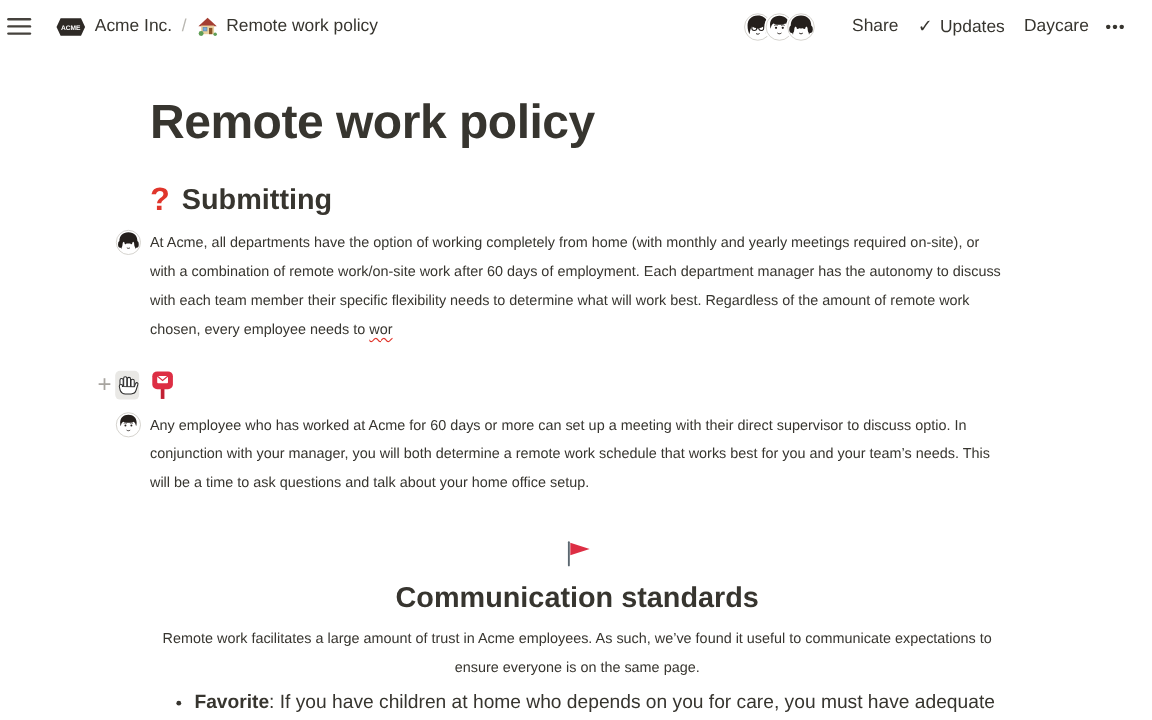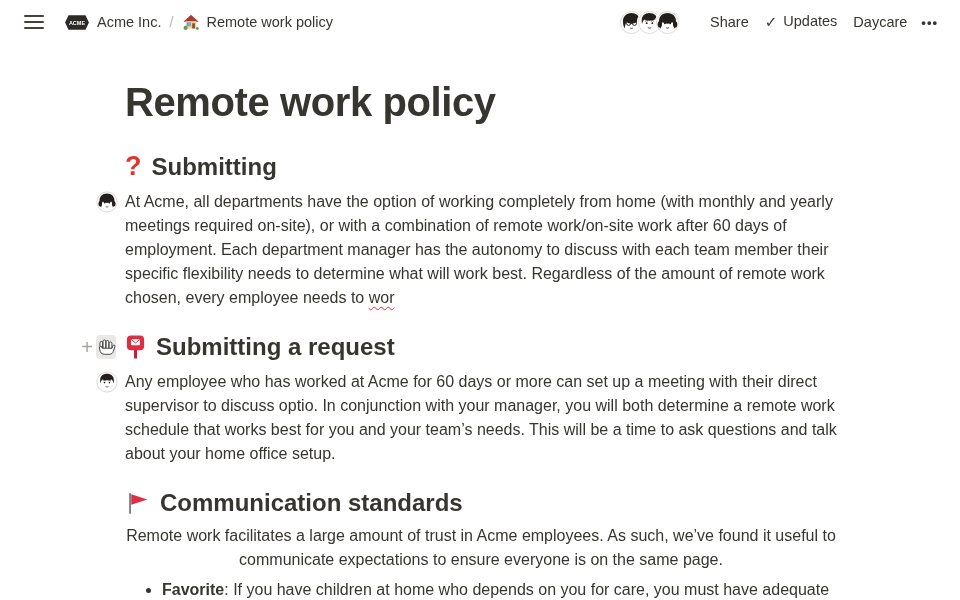--- a/index.html
+++ b/index.html
@@ -1,49 +1,49 @@
 <!DOCTYPE html>
 <html><head>
 <meta charset="utf-8">
 <style>
   * { margin:0; padding:0; box-sizing:border-box; }
   html,body { width:960px; height:600px; overflow:hidden; background:#ffffff;
     font-family:"Liberation Sans","DejaVu Sans",sans-serif; color:#37352f; }
 
   
   .topbar { height:44px; display:flex; align-items:center; justify-content:space-between;
-            padding:0 16px 0 24px; background:#fff; }
+            padding:0 16px 0 6px; background:#fff; }
   .topbar-left { display:flex; align-items:center; font-size:14.5px; }
   .hamburger { width:20px; height:14px; display:flex; flex-direction:column;
                justify-content:space-between; cursor:pointer; margin-right:14px; }
   .hamburger span { display:block; height:2px; background:#45423d; border-radius:1px; }
   .crumb { display:flex; align-items:center; gap:7px; padding:3px 6px; border-radius:4px; cursor:pointer; }
   .sep { color:#b9b7b1; margin:0 2px; }
   .topbar-right { display:flex; align-items:center; font-size:14.5px; }
   .avatar-stack { display:flex; align-items:center; margin-right:22px; }
   .avatar-stack .av { margin-left:-7px; border-radius:50%; background:#fff; }
   .avatar-stack .av:first-child { margin-left:0; }
-  .tb-btn { display:flex; align-items:flex-start; gap:6px; padding:4px 8px; border-radius:4px;
+  .tb-btn { display:flex; align-items:flex-end; gap:6px; padding:4px 8px; border-radius:4px;
             cursor:pointer; color:#37352f; background:none; border:none;
             font-size:14.5px; font-family:inherit; }
   .check { font-size:15px; color:#37352f; }
   .more { letter-spacing:1px; font-weight:700; font-size:13px; padding:4px 6px; }
 
   
   main { margin-left:125px; width:712px; }
   h1 { font-size:40px; line-height:48px; font-weight:700; letter-spacing:-0.4px;
        margin-top:34px; cursor:text; }
   .h2row { display:flex; align-items:center; gap:10px; font-size:24px; line-height:30px;
            font-weight:700; position:relative; cursor:text; }
   .h2-1 { margin-top:26px; }
   .h2-2 { margin-top:22px; }
-  .h2-3 { margin-top:22px; }
+  .h2-3 { margin-top:35px;flex-direction:column; }
   .qmark { color:#e0352b; font-weight:800; font-size:27px; line-height:27px;
            transform:translateY(-1px); }
-  p.block { font-size:16px; line-height:24px; margin-top:8px; position:relative; cursor:text; }
+  p.block { font-size:12px; line-height:24px; margin-top:8px; position:relative; cursor:text; }
   .block-avatar { position:absolute; left:-29px; top:1px; }
   .sq { text-decoration:underline; text-decoration-style:wavy;
         text-decoration-color:#e0352b; text-decoration-thickness:1px;
         text-underline-offset:3px; }
 
   
   .gutter { position:absolute; left:-46px; top:50%; transform:translateY(-50%);
             display:flex; align-items:center; gap:1px; }
   .plus { font-size:20px; line-height:20px; color:#a8a5a0; width:16px; text-align:center;
           cursor:pointer; font-weight:400; }
@@ -182,21 +182,20 @@
       </span>
     </span>
     <span style="display:flex;">
       <svg width="21" height="26" viewBox="0 0 22 26">
         <rect x="9.4" y="15" width="3.2" height="10" fill="#c22033"></rect>
         <rect x="2" y="1" width="18" height="15.5" rx="4.2" fill="#dd2e44"></rect>
         <rect x="6.3" y="5" width="9.4" height="6.2" rx="0.8" fill="#fff"></rect>
         <path d="M6.3 5 L11 8.8 L15.7 5" stroke="#dd2e44" stroke-width="1" fill="none"></path>
       </svg>
     </span>
-    <span>Submitting a request</span>
   </div>
 
   <p class="block">
     <span class="block-avatar" style="display:flex;">
       <svg width="22" height="22" viewBox="0 0 24 24">
         <circle cx="12" cy="12" r="11" fill="#fff" stroke="#cfcdc7" stroke-width="0.8"></circle>
         <path d="M12 2.9c-4.6 0-7.5 2.8-7.5 7.2 0 1.4.2 2.5.5 3.3.4-2.3 1.2-3.6 2.2-4.2 1.2.7 2.9 1 4.8 1s3.6-.3 4.8-1c1 .6 1.8 1.9 2.2 4.2.3-.8.5-1.9.5-3.3 0-4.4-2.9-7.2-7.5-7.2z" fill="#241f1c"></path>
         <circle cx="9.3" cy="12.6" r="0.9" fill="#241f1c"></circle>
         <circle cx="14.7" cy="12.6" r="0.9" fill="#241f1c"></circle>
         <path d="M7.8 10.7c.9-.5 1.9-.5 2.8 0M13.4 10.7c.9-.5 1.9-.5 2.8 0" stroke="#241f1c" stroke-width="0.7" fill="none"></path>

